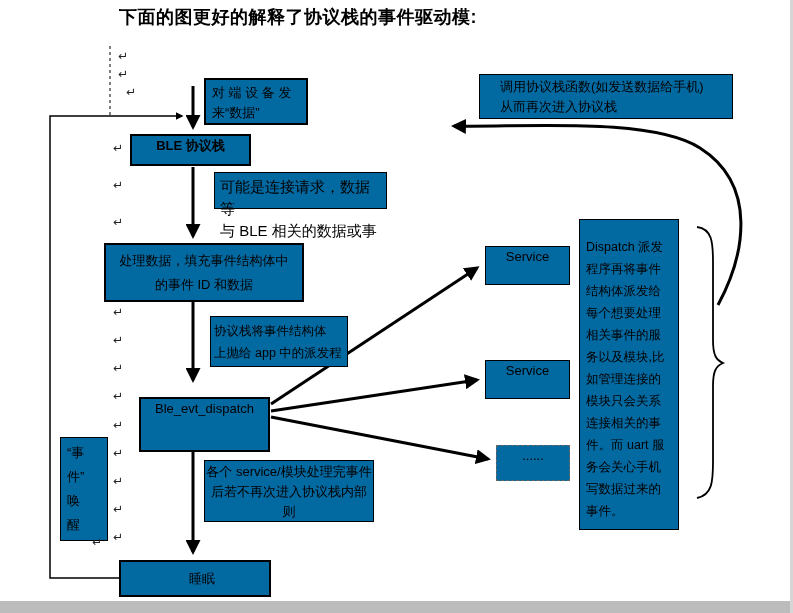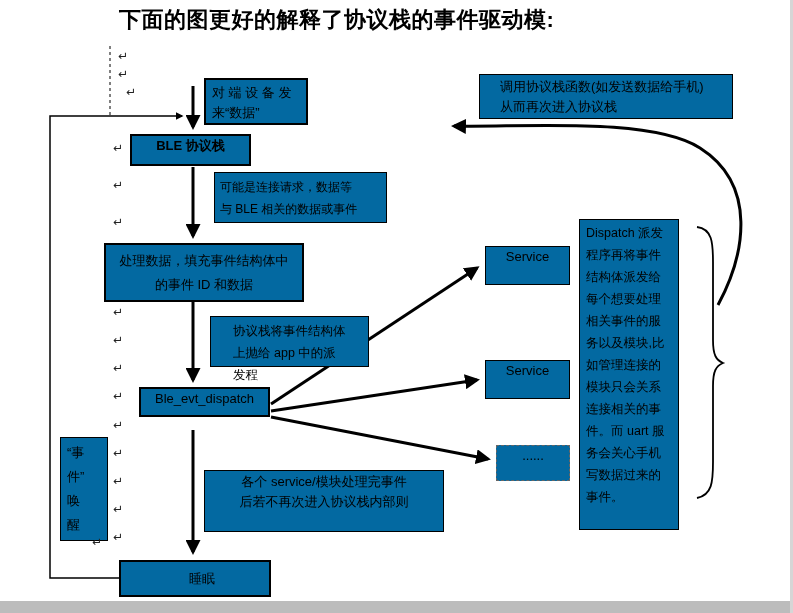--- a/index.html
+++ b/index.html
@@ -4,46 +4,46 @@
 <style>
   html,body { margin:0; padding:0; background:#9a9a9a; }
   .canvas {
     position:relative; width:793px; height:613px; background:#ffffff;
     font-family:"Liberation Sans","DejaVu Sans",sans-serif; color:#000;
     overflow:hidden;
   }
   .overlay { position:absolute; left:0; top:0; z-index:1; pointer-events:none; }
   .title {
     position:absolute; left:119px; top:5px; z-index:2;
-    font-size:22px; font-weight:bold; letter-spacing:0.5px; white-space:nowrap;
+    font-size:18px; font-weight:bold; letter-spacing:0.5px; white-space:nowrap;
   }
   .box {
     position:absolute; z-index:2; background:#0369a1; box-sizing:border-box;
     border:1px solid #000; font-size:13px; line-height:20px;
   }
   .thick { border-width:2px; }
   .flexc { display:flex; justify-content:center; }
   .u { text-underline-offset:3px; }
   .pm { position:absolute; z-index:2; font-size:12px; color:#222; line-height:12px; }
   .edge-bottom { position:absolute; left:0; top:601px; width:793px; height:12px; background:#bcbcbc; z-index:3; }
   .edge-right  { position:absolute; left:790px; top:0; width:3px; height:613px; background:#d6d6d6; z-index:3; }
 
   .peer     { left:204px; top:78px;  width:104px; height:47px; padding:3px 6px; }
   .ble      { left:130px; top:134px; width:121px; height:32px; font-weight:bold; }
-  .nmaybe   { left:214px; top:172px; width:173px; height:51px; padding:3px 5px; font-size:12px; line-height:22px; }
+  .nmaybe   { left:214px; top:172px; width:173px; height:37px; padding:3px 5px; font-size:15px; line-height:22px; }
   .process  { left:104px; top:243px; width:200px; height:59px; text-align:center; padding-top:4px; line-height:24px; }
-  .nthrow   { left:210px; top:316px; width:159px; height:51px; padding:3px 22px; font-size:12.5px; line-height:22px; }
-  .dispatch { left:139px; top:387px; width:131px; height:30px; }
+  .nthrow   { left:210px; top:316px; width:138px; height:51px; padding:3px 3px; font-size:12.5px; line-height:22px; }
+  .dispatch { left:139px; top:397px; width:131px; height:55px; }
   .sleep    { left:119px; top:560px; width:152px; height:37px; display:flex; align-items:center; padding-left:14px;justify-content:center; }
   .wake     { left:60px;  top:437px; width:48px;  height:104px; padding:3px 6px; line-height:24px; }
-  .nsleep   { left:204px; top:470px; width:240px; height:62px; text-align:center; padding-top:1px; }
+  .nsleep   { left:204px; top:460px; width:170px; height:62px; text-align:center; padding-top:1px; }
   .svc1     { left:485px; top:246px; width:85px; height:39px; }
   .svc2     { left:485px; top:360px; width:85px; height:39px; }
   .dots     { left:496px; top:445px; width:74px; height:36px; border:1px dashed #666; }
-  .panel    { left:579px; top:219px; width:100px; height:311px; padding:2px 6px; font-size:12.5px; line-height:22px; }
+  .panel    { left:579px; top:219px; width:100px; height:311px; padding:16px 6px; font-size:12.5px; line-height:22px; }
   .callback { left:479px; top:74px;  width:254px; height:45px; padding:2px 20px; }
 </style>
 </head>
 <body>
 
 <div class="canvas">
 
   <svg class="overlay" width="793" height="613" viewBox="0 0 793 613">
     <defs>
       <marker id="ah" viewBox="0 0 5 5" refX="4" refY="2.5" markerWidth="5" markerHeight="5" orient="auto" markerUnits="strokeWidth">

